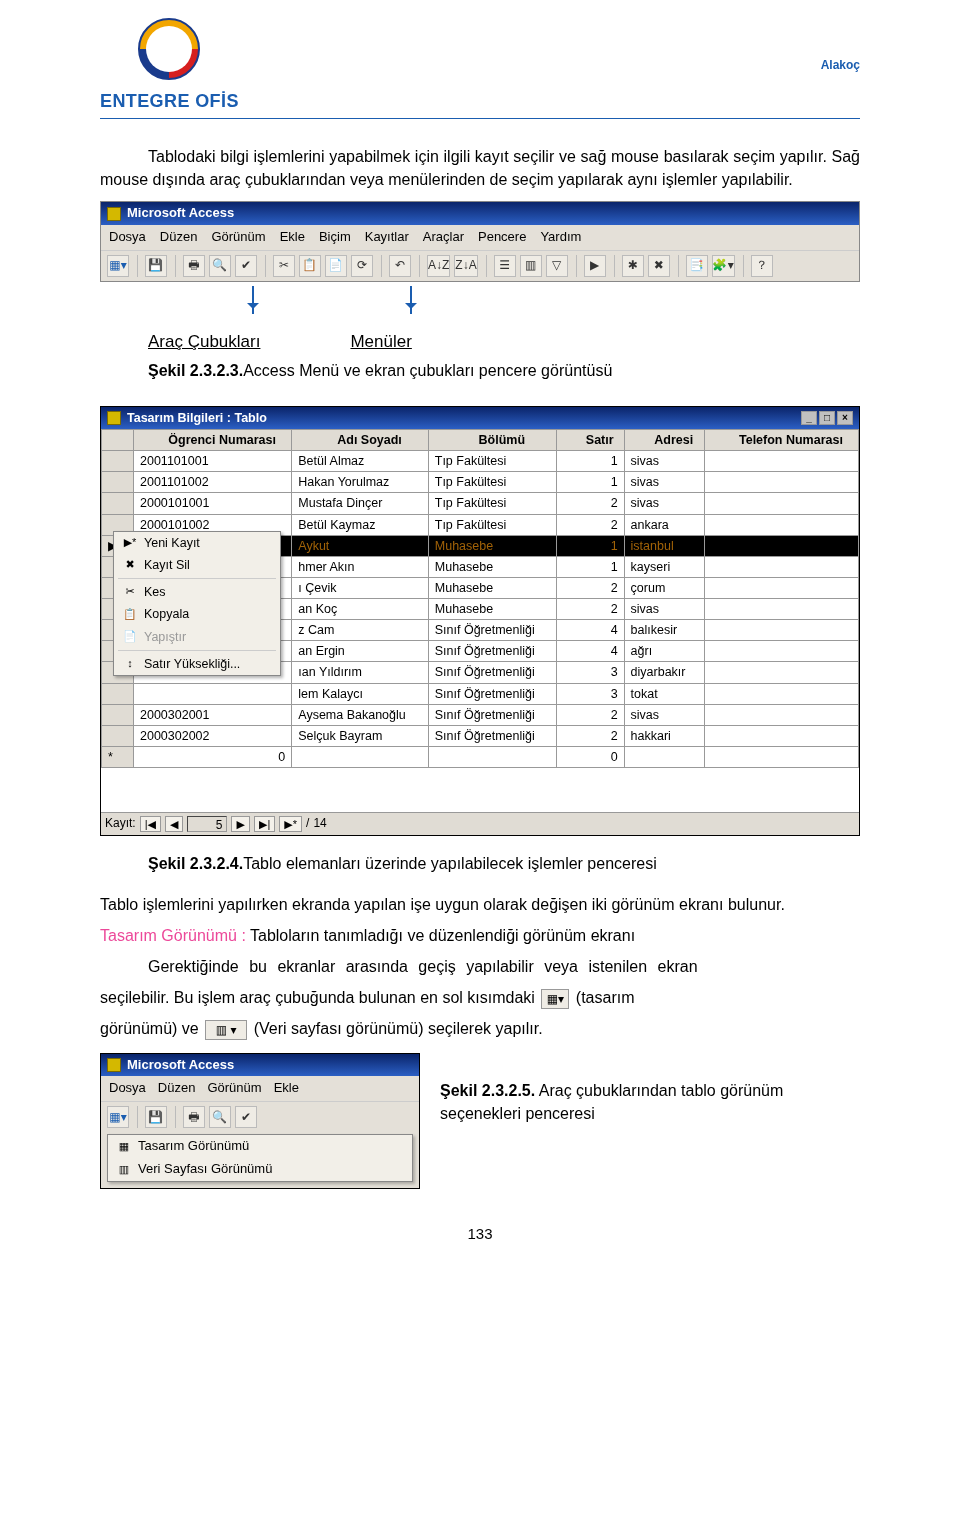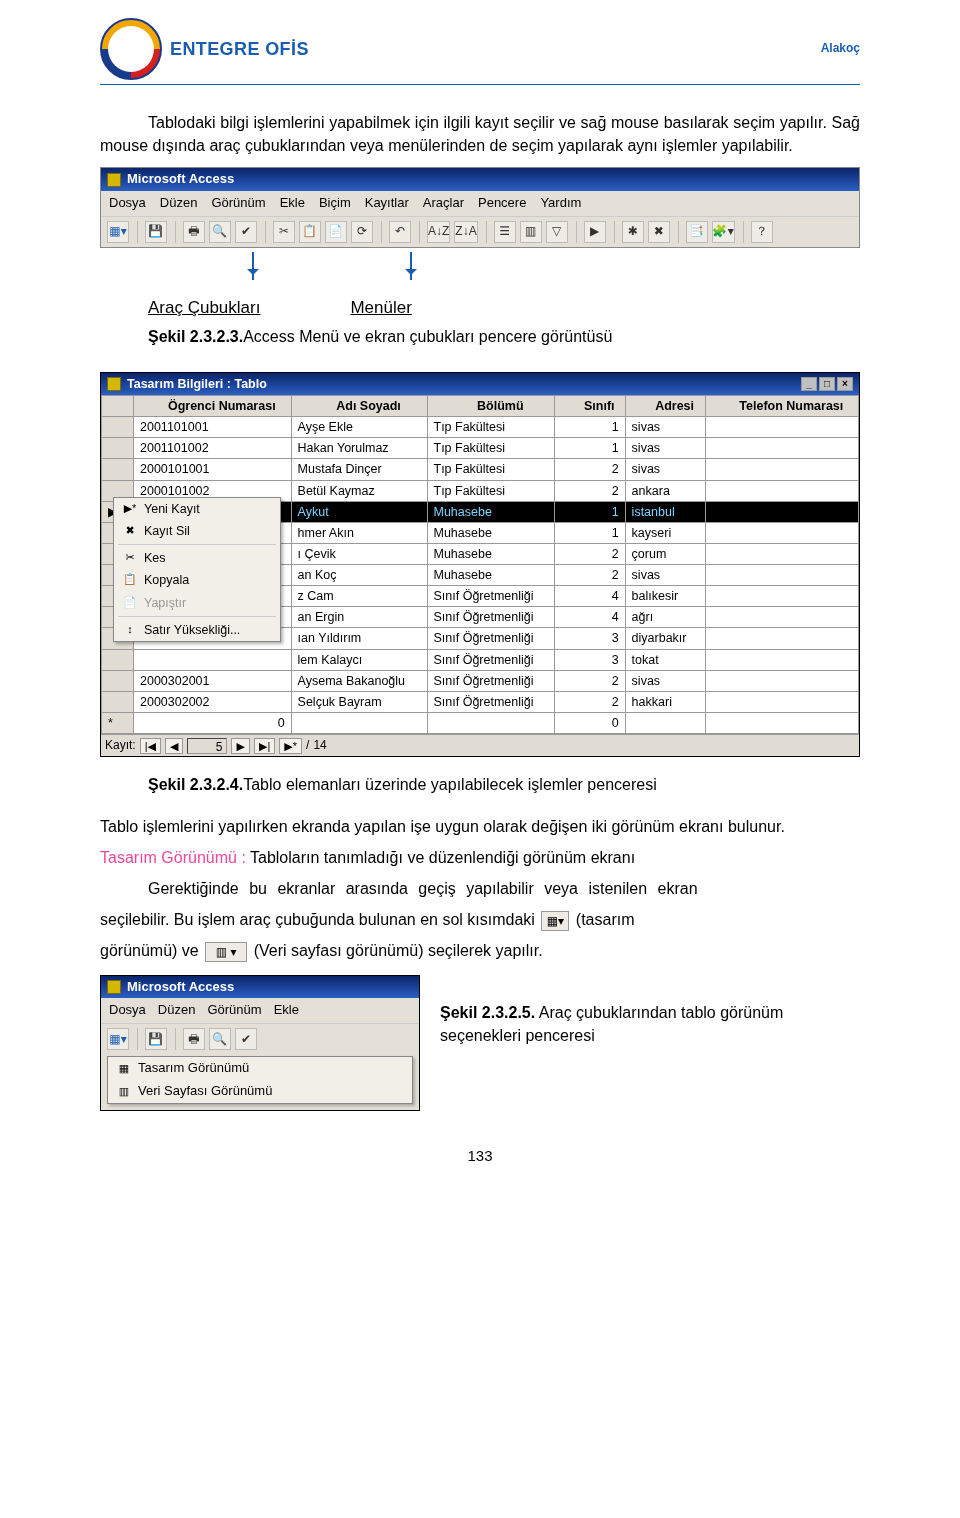--- a/index.html
+++ b/index.html
@@ -16,21 +16,21 @@
   .page {
     padding: 18px 100px 30px 100px;
   }
   
   .header-row {
     display: flex;
     align-items: center;
     justify-content: space-between;
     margin-bottom: 4px;
   }
-  .header-left { display: flex; align-items: center; gap: 8px; }
+  .header-left { display: flex; align-items: center; gap: 8px; flex-direction: column; }
   .logo {
     width: 62px; height: 62px;
     border-radius: 50%;
     background: conic-gradient(#f2a600 0 25%, #d61f1f 25% 50%, #1a3b8c 50% 75%, #f2a600 75% 100%);
     position: relative;
     border: 2px solid #1a3b8c;
   }
   .logo::after {
     content: ""; position: absolute; inset: 6px; border-radius: 50%;
     background: #fff;
@@ -90,36 +90,36 @@
   .tblwin .titlebar { font-weight: bold; }
   .tblwin-title-right { margin-left: auto; display: flex; gap: 2px; }
   .sysbtn { width: 16px; height: 14px; background: #c0c0c0; border: 1px solid #999; color: #000; font-size: 10px; display:flex; align-items:center; justify-content:center; }
   table.datagrid { border-collapse: collapse; width: 100%; }
   table.datagrid th, table.datagrid td {
     border: 1px solid #999; padding: 1px 6px; text-align: left; background: #fff;
     white-space: nowrap; overflow: hidden;
   }
   table.datagrid th { background: #e0dcd4; font-weight: bold; text-align: center; padding-left: 25px; }
   td.rowhdr { background: #e0dcd4 !important; width: 18px; text-align: center; }
-  tr.sel td { background: #000 !important; color: #7dd3fc; }
+  tr.sel td { background: #000 !important; color: #a16207; }
   tr.sel td.rowhdr { background: #e0dcd4 !important; color: #000; }
   
   .ctx-wrap { position: relative; }
   .ctx-menu {
     position: absolute; left: 12px; top: 0px; width: 168px;
     background: #f2efe8; border: 1px solid #888; box-shadow: 2px 2px 3px rgba(0,0,0,.3);
     z-index: 10;
   }
   .ctx-item { display: flex; align-items: center; gap: 6px; padding: 2px 8px; font-size: 12.5px; }
   .ctx-item.dis { color: #999; }
   .ctx-sep { border-top: 1px solid #ccc; margin: 2px 4px; }
   .ctx-ico { width: 16px; height: 14px; display:inline-flex; align-items:center; justify-content:center; font-size: 11px; }
   .navbar {
     display: flex; align-items: center; gap: 4px; background: #e0dcd4;
-    border-top: 1px solid #999; padding: 2px 4px; font-size: 12px;
+    border-top: 1px solid #999; padding: 2px 4px; font-size: 12px; margin-top: 44px;
   }
   .navbtn { border: 1px solid #999; background: #f4f1ea; padding: 0 4px; height: 16px; line-height: 14px; font-size: 11px; }
   .navinput { width: 40px; height: 16px; border: 1px inset #999; text-align: right; padding-right: 4px; }
 
   .figcap2 { font-weight: bold; margin: 16px 0 18px 48px; }
 
   .colored-bold-blue { color: #ec4899; font-weight: normal; }
   .para { margin: 0 0 8px 0; text-align: justify; }
   .para.ind { text-indent: 48px; }
 
@@ -237,30 +237,30 @@
       </div>
     </div>
     <div class="ctx-wrap">
       <table class="datagrid">
         <thead>
           <tr>
             <th class="rowhdr"></th>
             <th>Ögrenci Numarası</th>
             <th>Adı Soyadı</th>
             <th>Bölümü</th>
-            <th>Sınıfı</th>
+            <th>Satır</th>
             <th>Adresi</th>
             <th>Telefon Numarası</th>
           </tr>
         </thead>
         <tbody id="grid-body">
             <tr>
               <td class="rowhdr"></td>
               <td>2001101001</td>
-              <td>Ayşe Ekle</td>
+              <td>Betül Almaz</td>
               <td>Tıp Fakültesi</td>
               <td style="text-align: right;">1</td>
               <td>sivas</td>
               <td></td>
             </tr>
             <tr>
               <td class="rowhdr"></td>
               <td>2001101002</td>
               <td>Hakan Yorulmaz</td>
               <td>Tıp Fakültesi</td>

